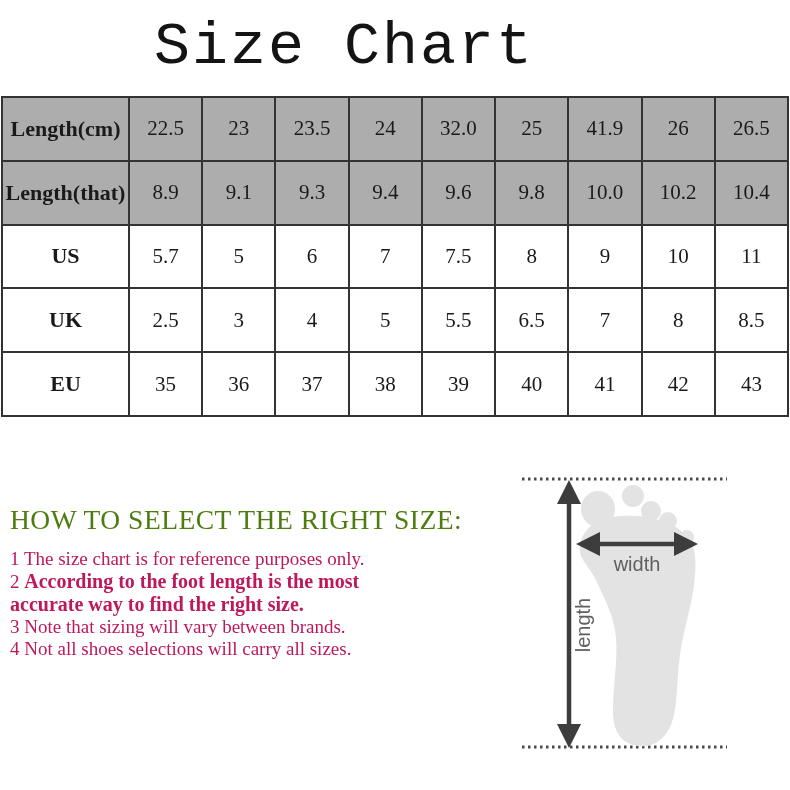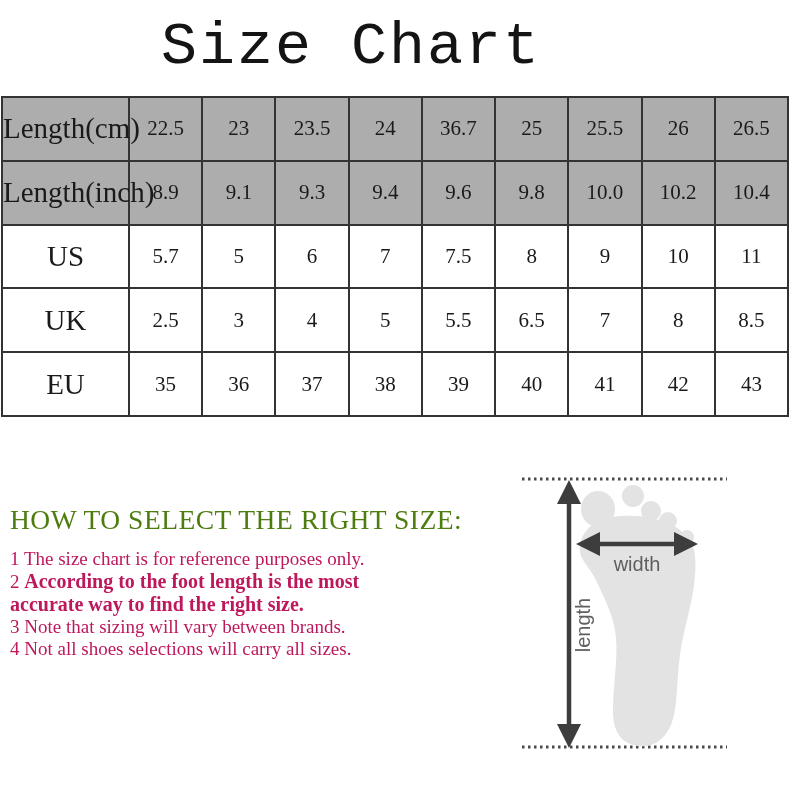--- a/index.html
+++ b/index.html
@@ -1,34 +1,34 @@
 <!DOCTYPE html>
 <html><head>
 <meta charset="utf-8">
 <style>
   html,body{margin:0;padding:0;}
   body{
     width:790px;height:790px;position:relative;background:#ffffff;
     font-family:"Liberation Serif", serif;color:#1a1a1a;overflow:hidden;
   }
   .title{
-    position:absolute;top:12px;left:11px;width:680px;text-align:center;
+    position:absolute;top:12px;left:4px;width:680px;text-align:center;
     font-family:"Liberation Mono", monospace;font-size:60px;line-height:70px;
     letter-spacing:2px;color:#141414;white-space:nowrap;
   }
   table.size-table{
     position:absolute;top:96px;left:1px;width:788px;height:321px;
     border-collapse:collapse;table-layout:fixed;
   }
   table.size-table td{
     border:2px solid #333333;text-align:center;vertical-align:middle;
     font-size:21px;padding:0;color:#1a1a1a;height:53px;
   }
   table.size-table tr.header-row td{background:#adadad;}
-  table.size-table td.row-label{font-weight:normal;font-size:29px;margin-left:12px;}
+  table.size-table td.row-label{font-weight:bold;font-size:22px;margin-left:12px;}
   .howto-heading{
     position:absolute;top:504px;left:10px;font-size:27.5px;
     letter-spacing:0.5px;color:#4d7c0f;white-space:nowrap;
   }
   .notes{
     position:absolute;top:548px;left:10px;width:398px;
     font-size:19px;line-height:22px;color:#be185d;
   }
   .note .txt.bold{font-weight:bold;font-size:20px;}
   .diagram{position:absolute;left:510px;top:460px;width:280px;height:300px;}
@@ -54,28 +54,28 @@
       <col>
       <col>
   </colgroup>
   <tbody>
       <tr class="header-row">
         <td class="row-label">Length(cm)</td>
         <td>22.5</td>
         <td>23</td>
         <td>23.5</td>
         <td>24</td>
-        <td>36.7</td>
+        <td>32.0</td>
         <td>25</td>
-        <td>25.5</td>
+        <td>41.9</td>
         <td>26</td>
         <td>26.5</td>
       </tr>
       <tr class="header-row">
-        <td class="row-label">Length(inch)</td>
+        <td class="row-label">Length(that)</td>
         <td>8.9</td>
         <td>9.1</td>
         <td>9.3</td>
         <td>9.4</td>
         <td>9.6</td>
         <td>9.8</td>
         <td>10.0</td>
         <td>10.2</td>
         <td>10.4</td>
       </tr>

